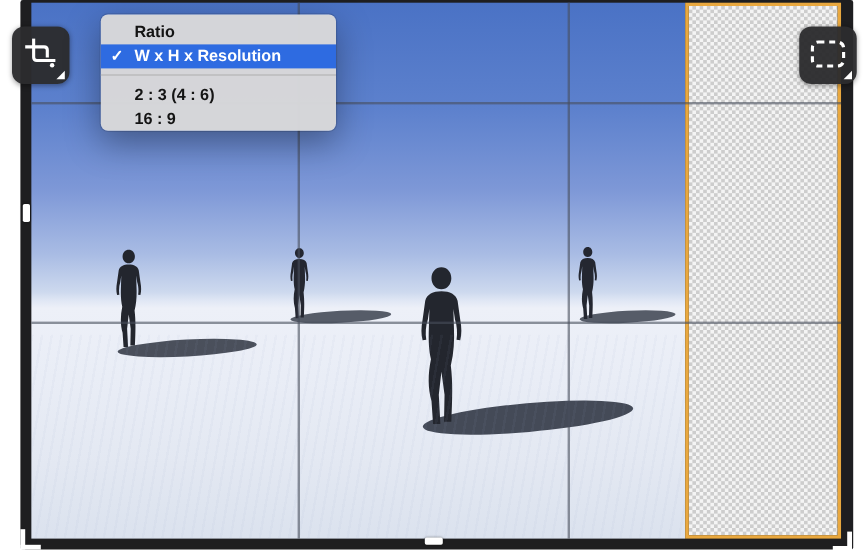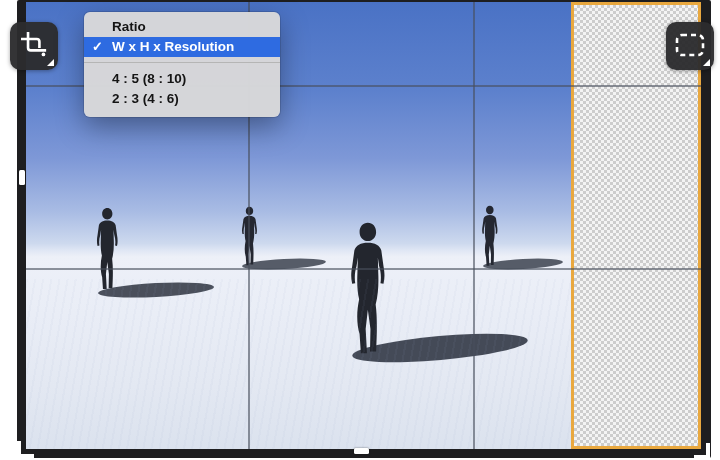--- a/index.html
+++ b/index.html
@@ -47,21 +47,21 @@
     box-shadow:0 1px 4px rgba(0,0,0,.35);cursor:pointer;z-index:40;padding:0;}
   .tool-btn .fly{position:absolute;right:4px;bottom:4px;width:0;height:0;
     border-left:7px solid transparent;border-bottom:7px solid #fff;}
   .btn-crop{left:10px;top:22px;}
   .btn-marquee{left:666px;top:22px;}
 
   
   .menu{position:absolute;left:84px;top:12px;width:196px;z-index:50;
     background:rgba(215,215,217,0.98);border-radius:6px;
     box-shadow:0 10px 28px rgba(0,0,0,.35),0 0 0 1px rgba(0,0,0,.12);
-    padding:5px 0 8px 0;font-size:13.5px;font-weight:600;color:#141414;}
+    padding:5px 0 0 0;font-size:13.5px;font-weight:600;color:#141414;}
   .menu-row{height:20px;line-height:20px;padding-left:28px;position:relative;white-space:nowrap;}
   .menu-row.header{font-weight:700;}
   .menu-row.selected{background:#2e6be1;color:#fff;font-weight:700;}
   .menu-row .check{position:absolute;left:8px;top:0;font-size:13px;}
   .menu-sep{height:1px;background:#b5b5b5;margin:5px 0 6px 0;}
 </style>
 </head>
 <body>
 
 <div class="stage">
@@ -126,17 +126,17 @@
 
   <div class="menu">
     <div class="menu-row header">
       <span>Ratio</span>
     </div>
     <div class="menu-row selected">
       <span class="check">✓</span>
       <span>W x H x Resolution</span>
     </div>
     <div class="menu-sep"></div>
-    <div class="menu-row">4 : 5 (8 : 10)</div>
     <div class="menu-row">2 : 3 (4 : 6)</div>
+    <div class="menu-row">16 : 9</div>
   </div>
 
 </div>
 
 </body></html>

